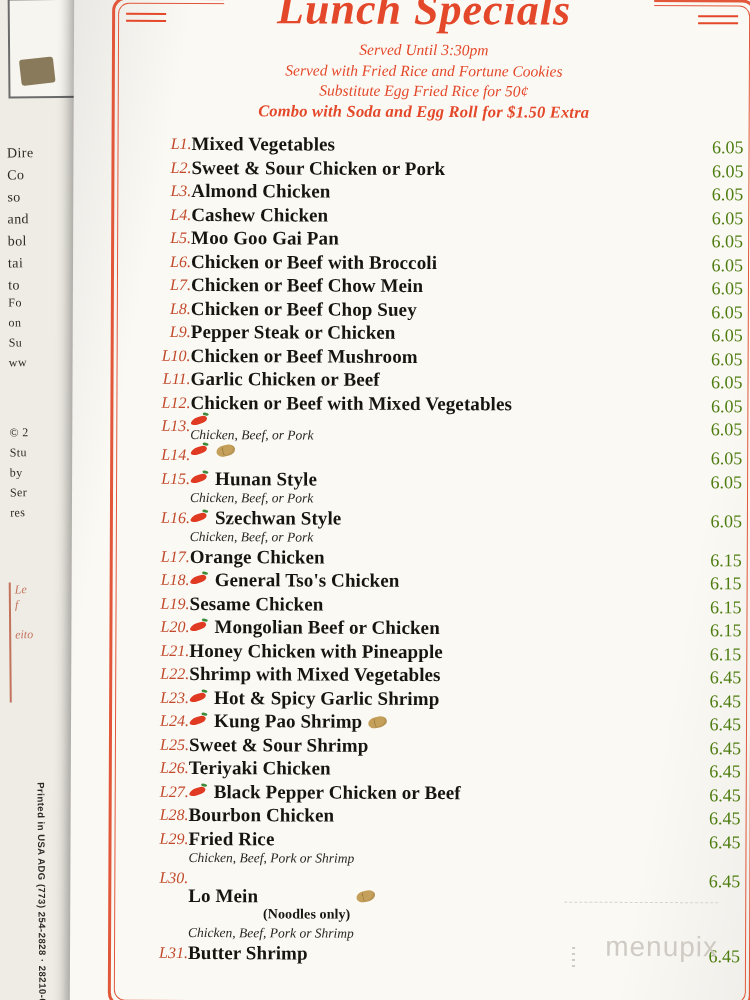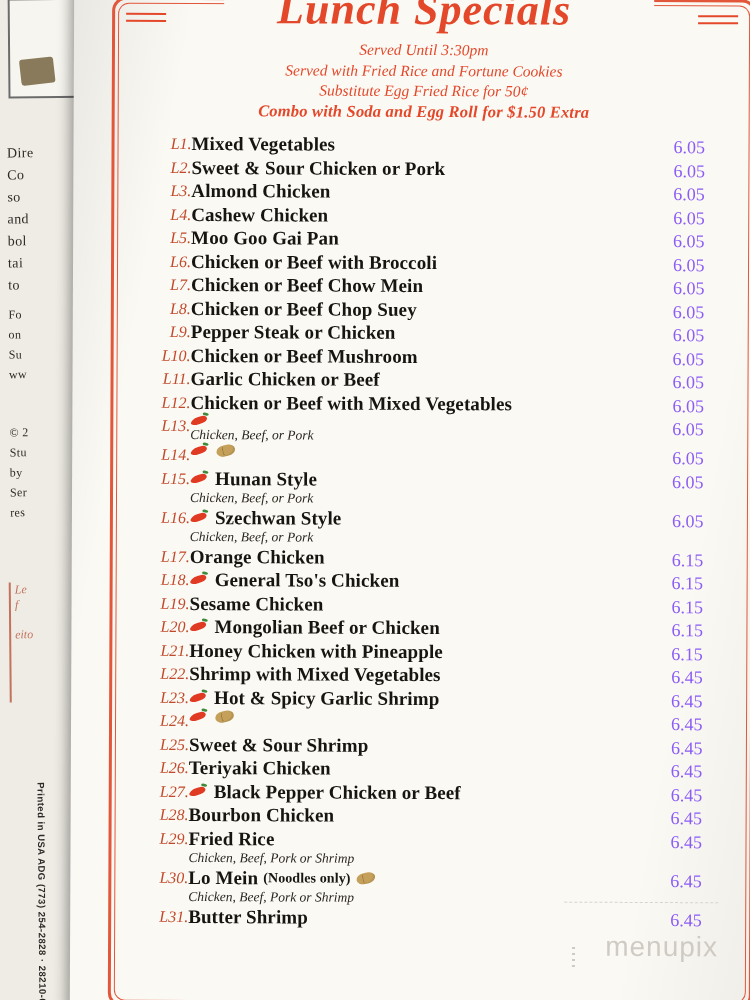--- a/index.html
+++ b/index.html
@@ -61,21 +61,21 @@
   .under-text {
     position: absolute;
     left: 16px;
     font-family: "Liberation Serif", serif;
     font-size: 14px;
     color: #2e2b27;
     line-height: 22px;
     letter-spacing: .4px;
   }
   .under-text.t1 { top: 150px; }
-  .under-text.t2 { top: 312px; font-size: 12px; line-height: 20px;}
+  .under-text.t2 { top: 300px; font-size: 12px; line-height: 20px;}
   .under-text.t3 { top: 430px; font-size: 12px; line-height: 20px;}
   .under-stamp {
     position: absolute;
     left: 14px;
     top: 590px;
     width: 72px;
     height: 120px;
     border-left: 2px solid #b8543a;
     color: #b8543a;
     font-family: "Liberation Serif", serif;
@@ -225,35 +225,37 @@
     color: #17150f;
     letter-spacing: .1px;
     line-height: 22px;
     display: flex;
     align-items: center;
     gap: 5px;
   }
   .name .suffix {
     font-size: 14px;
     font-weight: bold;
+    margin-top: 36px;
   }
   .sub {
     font-family: "Liberation Serif", serif;
     font-style: italic;
     font-size: 13.5px;
     color: #2a2720;
     line-height: 17px;
     margin-top: -1px;
     margin-bottom: 1px;
   }
   .price {
     flex: 0 0 70px;
+    text-align: right;
     font-family: "Liberation Serif", serif;
     font-size: 18px;
-    color: #8b5cf6;
+    color: #4d7c0f;
     padding-top: 2px;
   }
   
   .chili {
     display: inline-block;
     width: 20px;
     height: 12px;
     position: relative;
     flex: 0 0 20px;
   }
@@ -606,20 +608,21 @@
           </div>
           <div class="price">6.45</div>
         </div>
         <div class="row">
           <div class="code">L24.</div>
           <div class="namecol">
             <div class="name">
               <span class="chili">
                 <i></i>
               </span>
+              <span>Kung Pao Shrimp</span>
               <span class="peanut">
                 <i></i>
               </span>
             </div>
           </div>
           <div class="price">6.45</div>
         </div>
         <div class="row">
           <div class="code">L25.</div>
           <div class="namecol">

